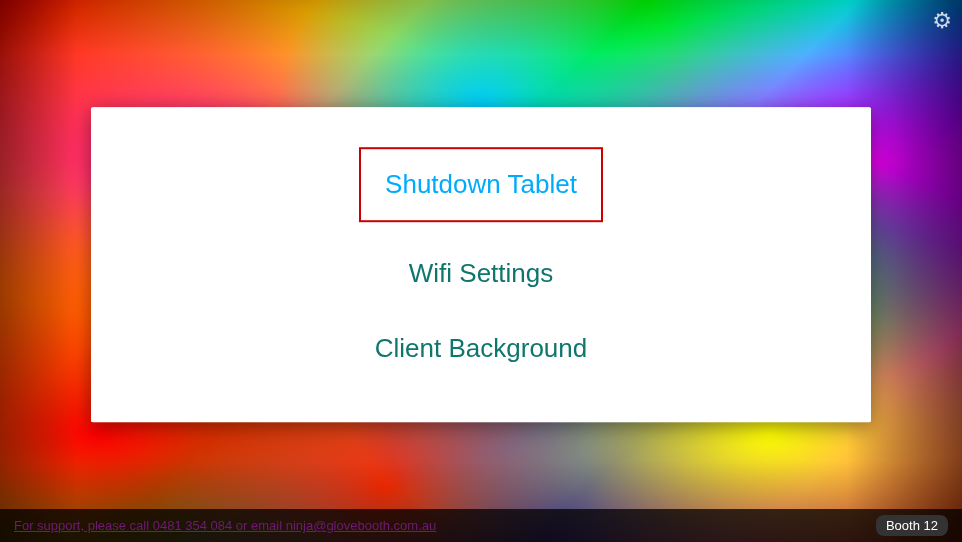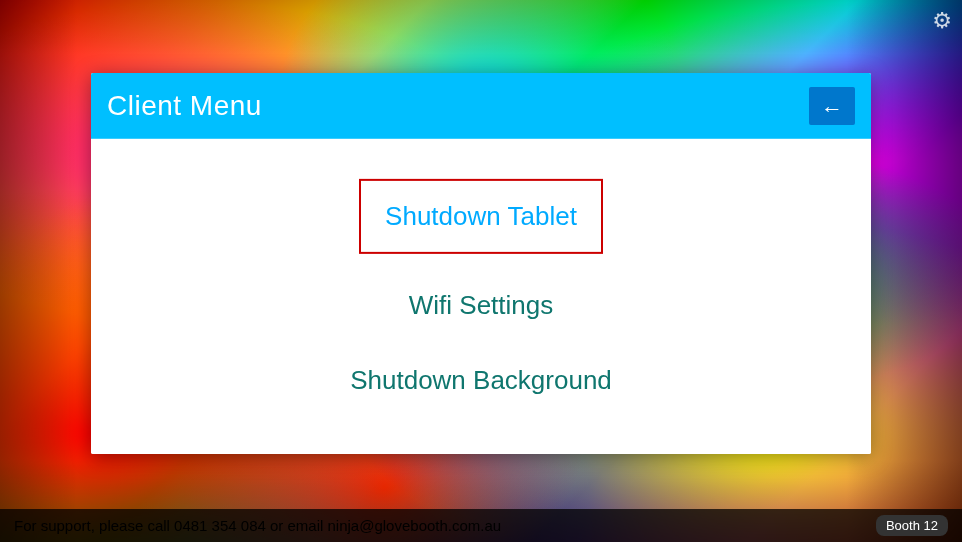--- a/index.html
+++ b/index.html
@@ -127,47 +127,44 @@
       color: white;
       font-size: 13px;
       padding: 6px 14px;
       display: flex;
       justify-content: space-between;
       align-items: center;
       z-index: 10;
     }
 
     .support-text {
-      color: #000000;
-      font-size: 15px;
+      color: #701a75;
+      font-size: 13px;
+      text-decoration: underline;
     }
 
     .booth-badge {
       background: #333;
       color: white;
       padding: 3px 10px;
       border-radius: 8px;
       font-size: 13px;
     }
   </style>
 </head>
 <body>
 
 <div class="background"></div>
 
 <span class="gear-icon-top-right">⚙</span>
 
 <div class="modal">
-  <div class="modal-header">
-    <span class="modal-title">Client Menu</span>
-    <button class="back-button">←</button>
-  </div>
   <div class="modal-body">
     <div class="menu-item selected">Shutdown Tablet</div>
     <div class="menu-item normal">Wifi Settings</div>
-    <div class="menu-item normal">Shutdown Background</div>
+    <div class="menu-item normal">Client Background</div>
   </div>
 </div>
 
 <div class="bottom-bar">
   <span class="support-text">For support, please call 0481 354 084 or email ninja@glovebooth.com.au</span>
   <span class="booth-badge">Booth 12</span>
 </div>
 
 </body></html>

